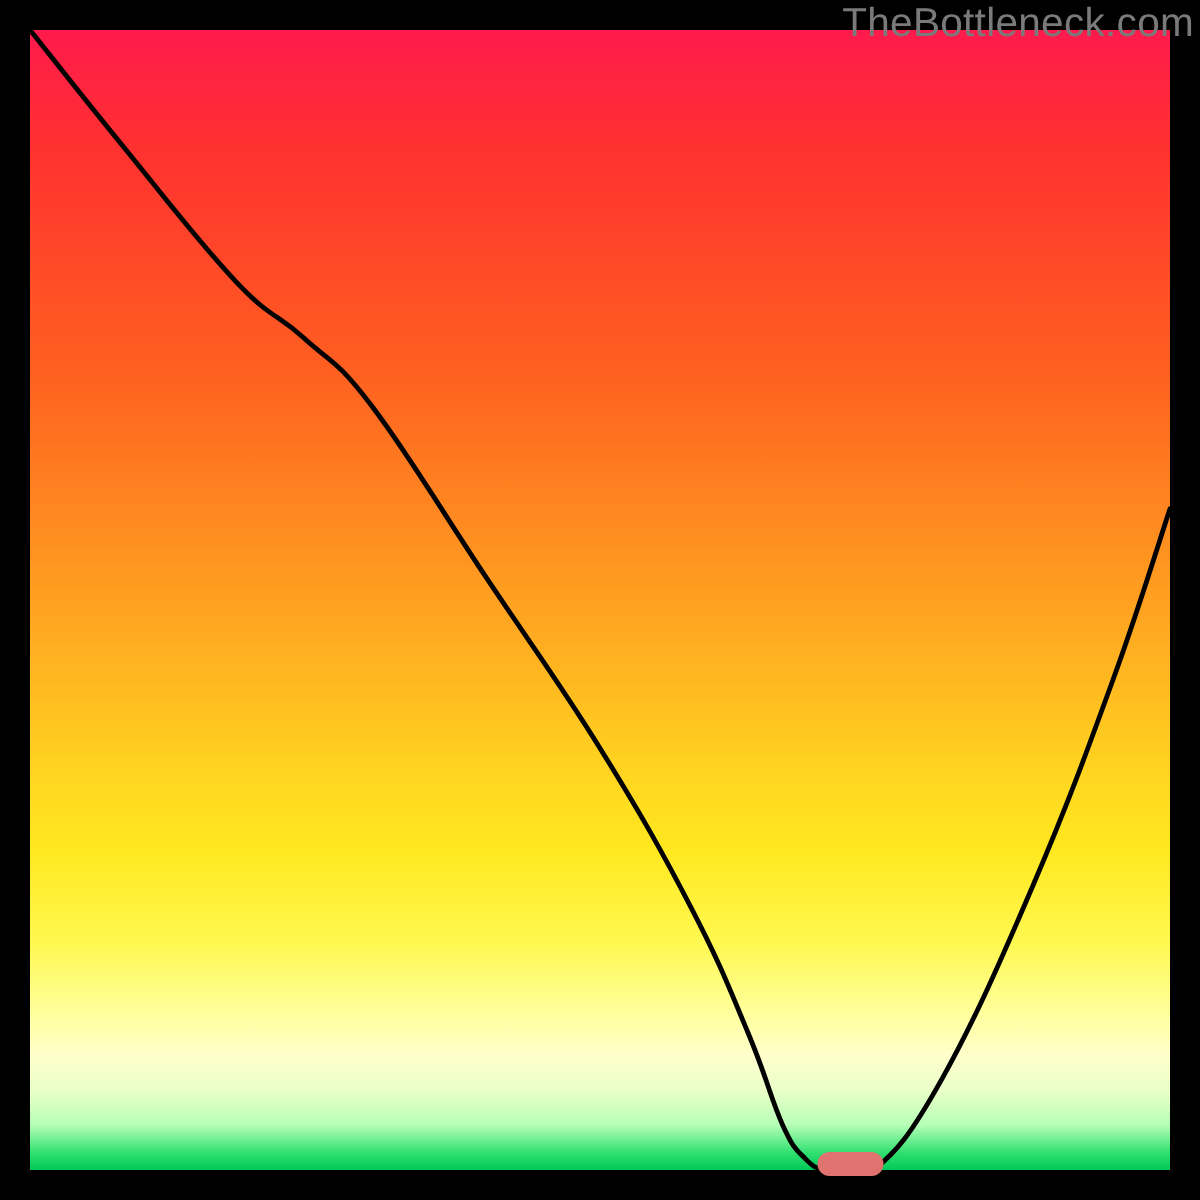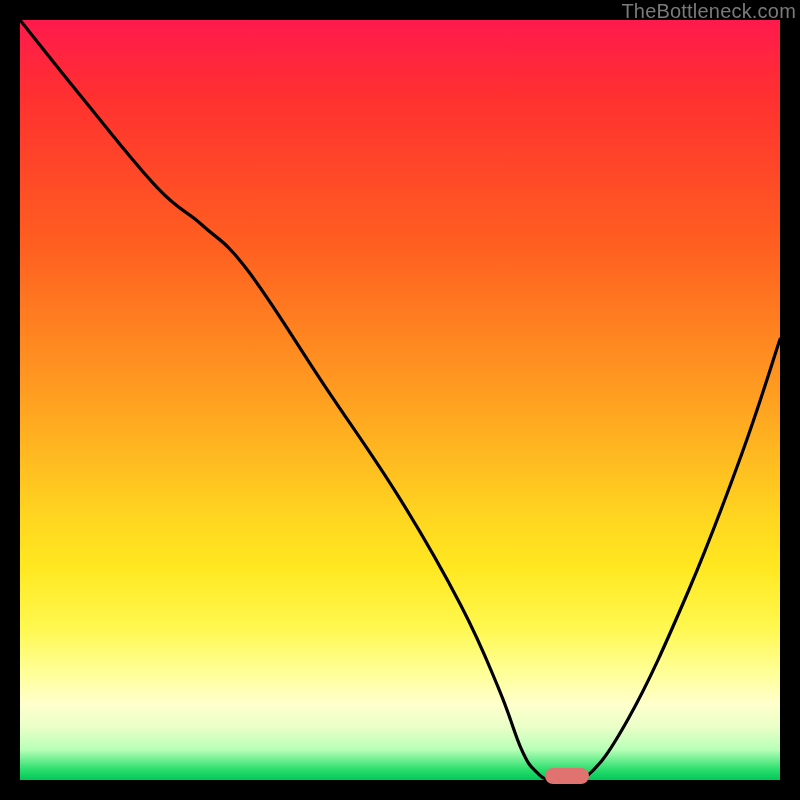--- a/index.html
+++ b/index.html
@@ -39,21 +39,21 @@
       #30e070 98.5%,
       #00c858 100%
     );
   }
   .watermark {
     position: absolute;
     right: 4px;
     top: 0px;
     color: #7a7a7a;
     font-family: Arial, Helvetica, sans-serif;
-    font-size: 20px;
+    font-size: 27px;
     letter-spacing: 0.2px;
     z-index: 10;
   }
   svg.overlay {
     position: absolute;
     left: 0;
     top: 0;
     width: 760px;
     height: 760px;
   }

